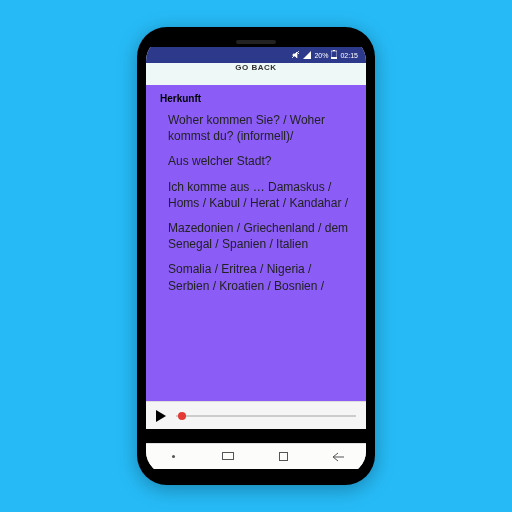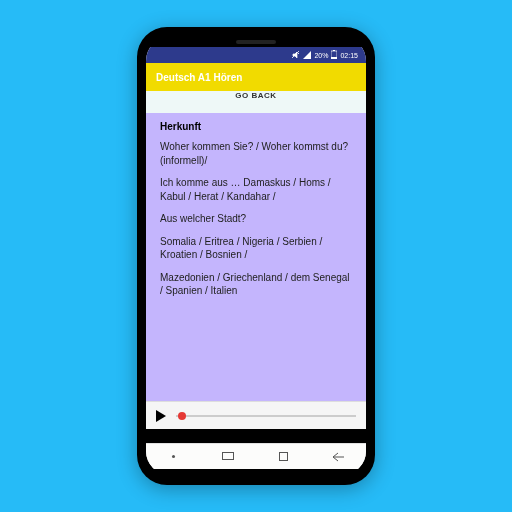--- a/index.html
+++ b/index.html
@@ -76,35 +76,36 @@
       display: flex;
       align-items: flex-start;
       justify-content: center;
       font-size: 8px;
       font-weight: bold;
       color: #333;
       letter-spacing: 0.5px;
     }
     .content {
       flex: 1;
-      background: #c4b5fd;
+      background: #8b5cf6;
       padding: 8px 14px;
       overflow: hidden;
     }
     .heading {
       font-size: 10px;
       font-weight: bold;
       margin-bottom: 8px;
       color: #000;
     }
     .para {
-      font-size: 10px;
+      font-size: 12px;
       line-height: 1.35;
       color: #222;
       margin-bottom: 9px;
+      margin-left: 8px;
     }
     .player {
       height: 28px;
       background: #f5f5f5;
       display: flex;
       align-items: center;
       padding: 0 10px;
       gap: 10px;
       border-top: 1px solid #ddd;
     }
@@ -210,35 +211,32 @@
             <svg width="6" height="9" viewBox="0 0 6 9">
                 <rect x="0" y="1" width="6" height="8" fill="none" stroke="#fff" stroke-width="0.7"></rect>
                 <rect x="2" y="0" width="2" height="1" fill="#fff"></rect>
                 <rect x="0" y="7" width="6" height="2" fill="#fff"></rect>
               </svg>
           </span>
           <span>02:15</span>
         </div>
       </div>
 
-      <div class="app-bar">
-        <span>Deutsch A1 Hören</span>
-      </div>
 
       <div class="go-back">
         <span>GO BACK</span>
       </div>
 
       <div class="content">
         <div class="heading">Herkunft</div>
         <div class="para">Woher kommen Sie? / Woher kommst du? (informell)/</div>
+        <div class="para">Aus welcher Stadt?</div>
         <div class="para">Ich komme aus … Damaskus / Homs / Kabul / Herat / Kandahar /</div>
-        <div class="para">Aus welcher Stadt?</div>
+        <div class="para">Mazedonien / Griechenland / dem Senegal / Spanien / Italien</div>
         <div class="para">Somalia / Eritrea / Nigeria / Serbien / Kroatien / Bosnien /</div>
-        <div class="para">Mazedonien / Griechenland / dem Senegal / Spanien / Italien</div>
       </div>
 
       <div class="player">
         <div class="play-btn"></div>
         <div class="progress">
           <div class="progress-dot"></div>
         </div>
       </div>
 
       <div class="black-strip"></div>

